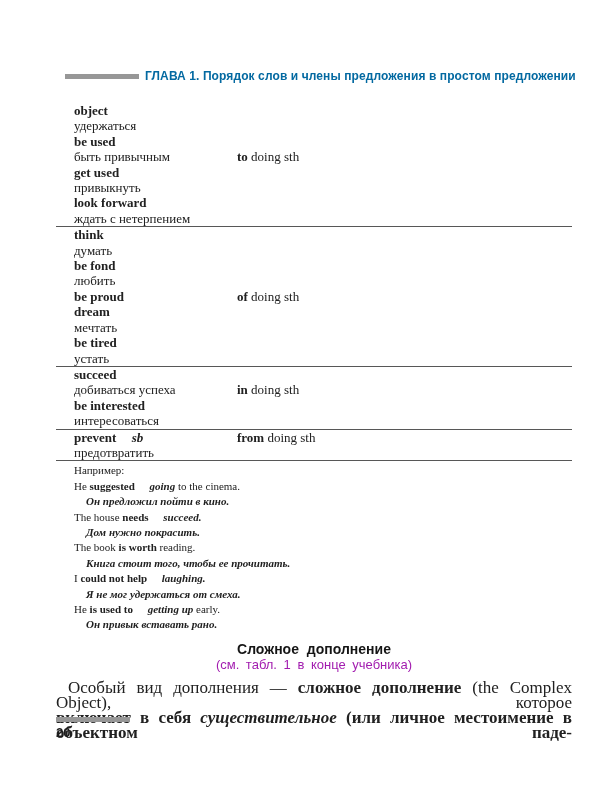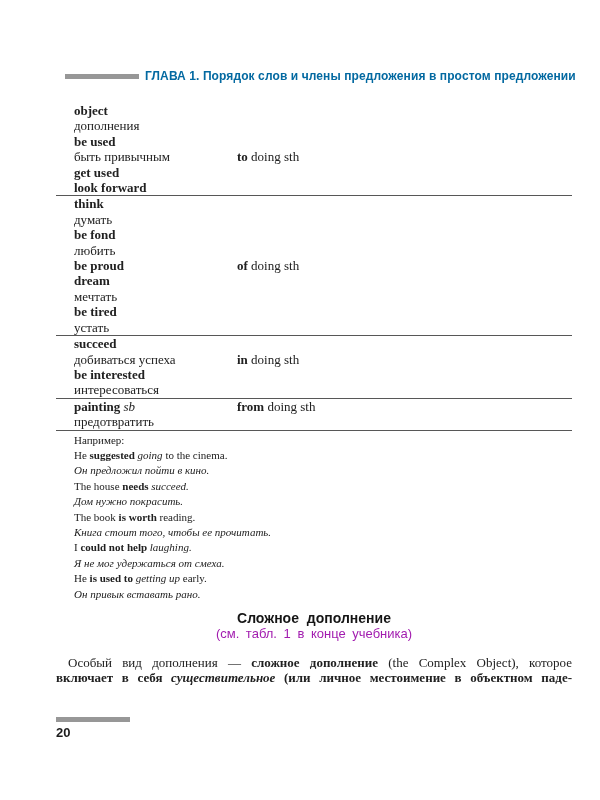--- a/index.html
+++ b/index.html
@@ -54,21 +54,21 @@
   }
   .tline {
     display: flex;
     padding-left: 18px;
   }
   .c1 { width: 163px; flex: none; }
   .c2 { flex: 1; }
   
   .seg-r { font-weight: normal; font-style: normal; }
   .seg-b { font-weight: bold; font-style: normal; }
-  .seg-i { font-weight: normal; font-style: italic; }
+  .seg-i { font-weight: bold; font-style: italic; padding-left: 12px; }
   .seg-bi { font-weight: bold; font-style: italic; }
   
   .examples {
     margin-top: 2px;
     padding-left: 18px;
     font-size: 11px;
     line-height: 15.4px;
   }
   
   .section-title {
@@ -84,22 +84,22 @@
   .section-subtitle {
     text-align: center;
     font-family: "Liberation Sans", "DejaVu Sans", sans-serif;
     font-size: 13px;
     word-spacing: 3px;
     color: #a21caf;
     line-height: 15px;
   }
   
   .paragraph {
-    margin-top: 14px;
-    font-size: 13px;
+    margin-top: 8px;
+    font-size: 17px;
     line-height: 15px;
   }
   .para-line {
     text-align: justify;
     text-align-last: justify;
   }
   .para-indent {
     text-indent: 12px;
   }
   
@@ -130,34 +130,40 @@
     <span class="chapter-bar"></span>
     <span class="chapter-title">ГЛАВА 1. Порядок слов и члены предложения в простом предложении</span>
   </div>
 
   <div class="verbs-table">
       <div class="tgroup">
         <div class="tline">
           <span class="c1"><span class="seg-b">object</span></span>
         </div>
         <div class="tline">
-          <span class="c1"><span class="seg-r">дополнения</span></span>
+          <span class="c1"><span class="seg-r">удержаться</span></span>
         </div>
         <div class="tline">
           <span class="c1"><span class="seg-b">be used</span></span>
         </div>
         <div class="tline">
           <span class="c1"><span class="seg-r">быть привычным</span></span>
           <span class="c2"><span class="seg-b">to</span><span class="seg-r"> doing sth</span></span>
         </div>
         <div class="tline">
           <span class="c1"><span class="seg-b">get used</span></span>
         </div>
         <div class="tline">
+          <span class="c1"><span class="seg-r">привыкнуть</span></span>
+        </div>
+        <div class="tline">
           <span class="c1"><span class="seg-b">look forward</span></span>
+        </div>
+        <div class="tline">
+          <span class="c1"><span class="seg-r">ждать с нетерпением</span></span>
         </div>
       </div>
       <div class="tgroup">
         <div class="tline">
           <span class="c1"><span class="seg-b">think</span></span>
         </div>
         <div class="tline">
           <span class="c1"><span class="seg-r">думать</span></span>
         </div>
         <div class="tline">
@@ -193,21 +199,21 @@
         </div>
         <div class="tline">
           <span class="c1"><span class="seg-b">be interested</span></span>
         </div>
         <div class="tline">
           <span class="c1"><span class="seg-r">интересоваться</span></span>
         </div>
       </div>
       <div class="tgroup">
         <div class="tline">
-          <span class="c1"><span class="seg-b">painting</span><span class="seg-i"> sb</span></span>
+          <span class="c1"><span class="seg-b">prevent</span><span class="seg-i"> sb</span></span>
           <span class="c2"><span class="seg-b">from</span><span class="seg-r"> doing sth</span></span>
         </div>
         <div class="tline">
           <span class="c1"><span class="seg-r">предотвратить</span></span>
         </div>
       </div>
     </div>
 
   <div class="examples">
       <div class="exline"><span class="seg-r">Например:</span></div>

